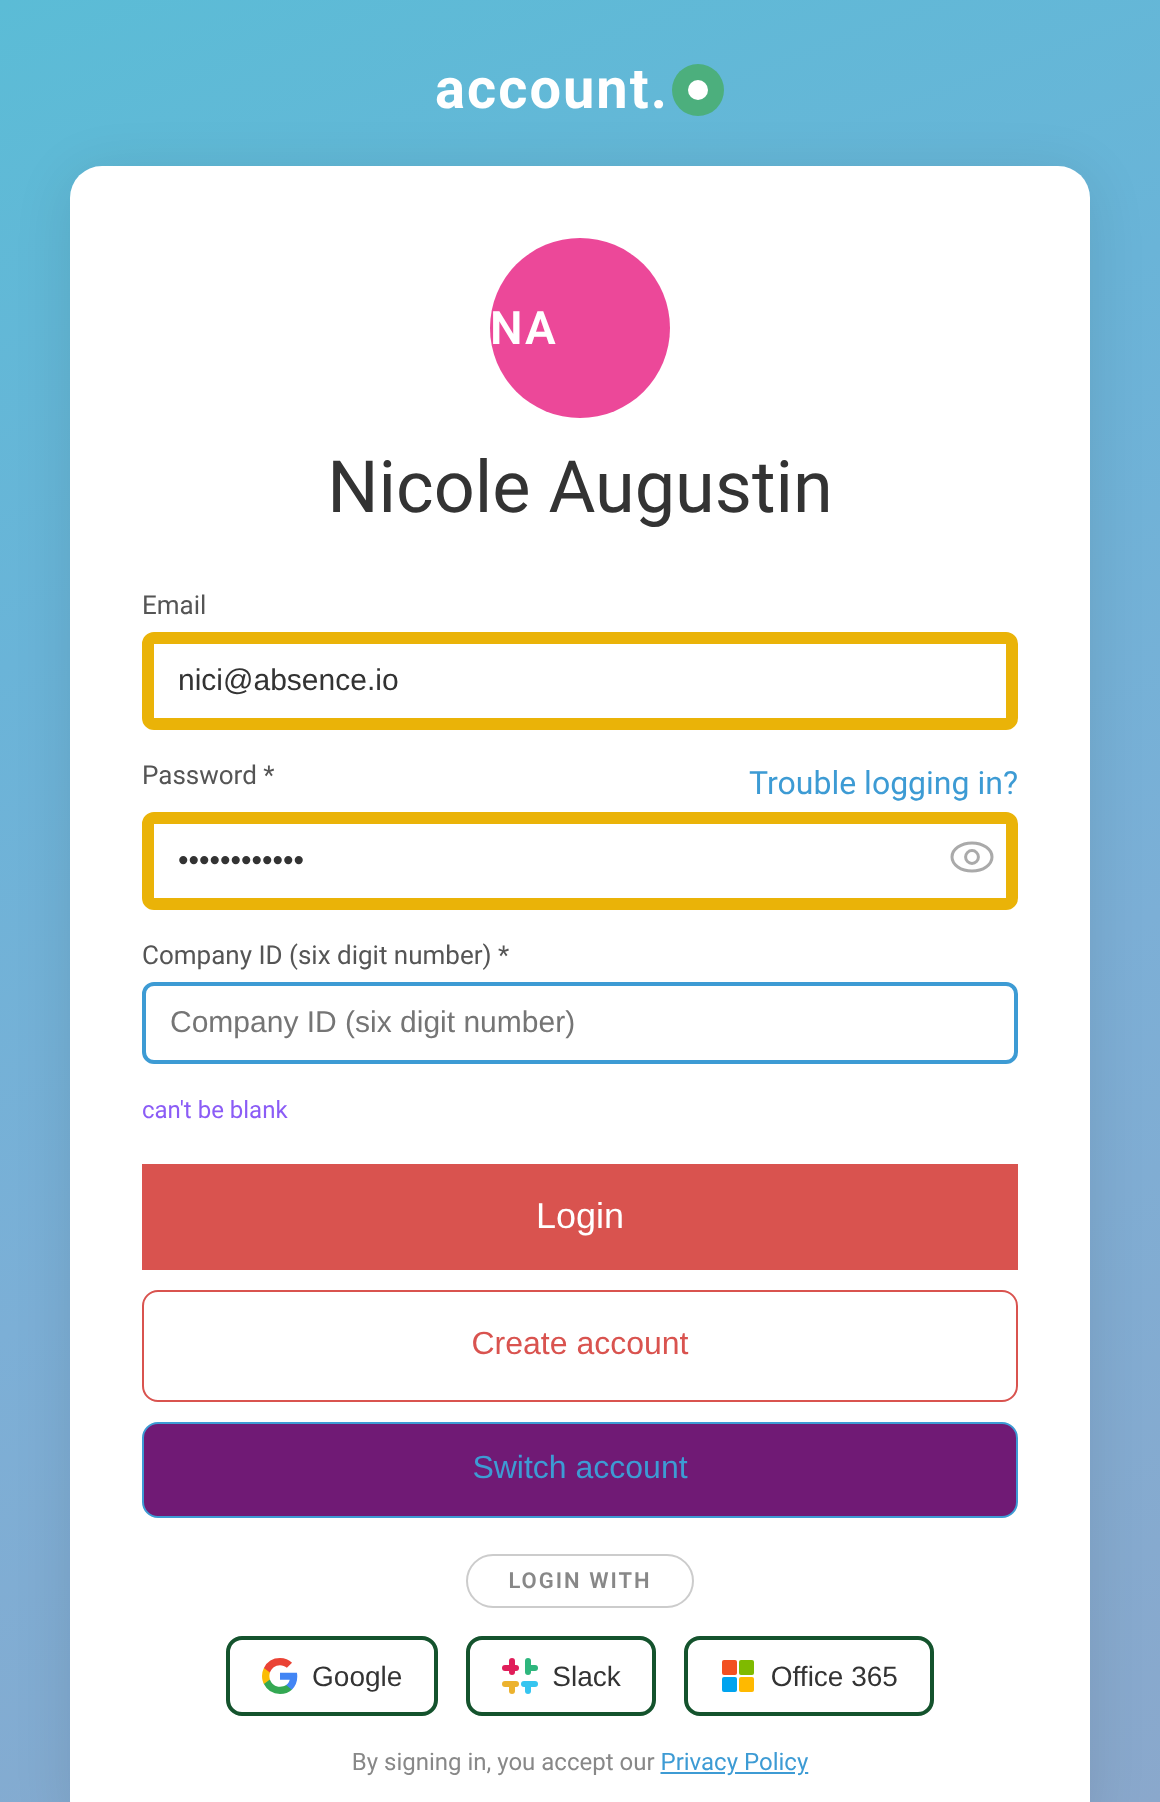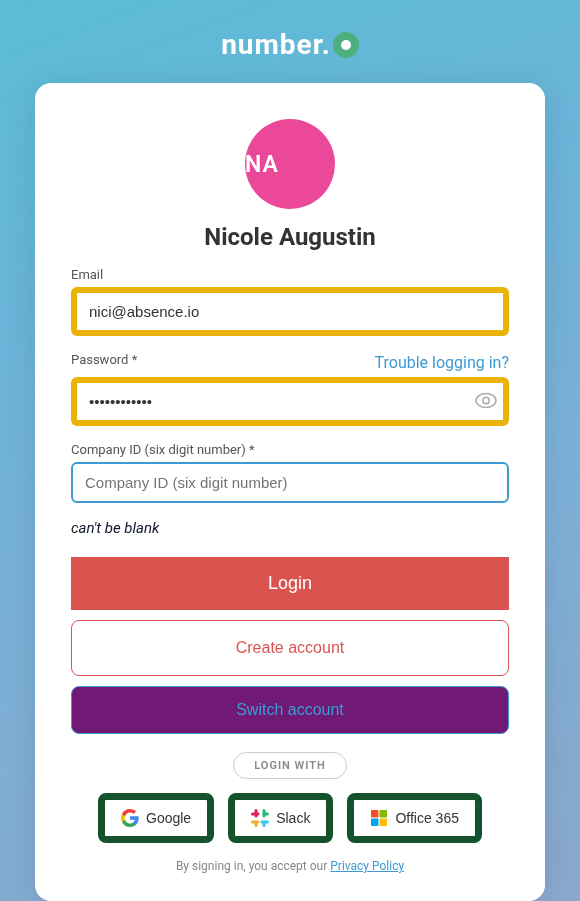--- a/index.html
+++ b/index.html
@@ -70,24 +70,24 @@
       display: flex;
       align-items: center;
       color: #fff;
       font-size: 23px;
       font-weight: 600;
       letter-spacing: 1px;
     }
 
     .user-name {
       text-align: center;
-      font-size: 24px;
-      font-weight: 700;
+      font-size: 36px;
+      font-weight: 400;
       color: #333;
-      margin-bottom: 16px;
+      margin-bottom: 31px;
     }
 
     .field-label {
       font-size: 13px;
       color: #555;
       margin-bottom: 5px;
     }
 
     .field-row {
       display: flex;
@@ -128,24 +128,23 @@
       position: absolute;
       right: 12px;
       top: 50%;
       transform: translateY(-50%);
       color: #888;
       cursor: pointer;
       font-size: 18px;
     }
 
     .error-msg {
-      color: #0f172a;
-      font-size: 15px;
+      color: #8b5cf6;
+      font-size: 12px;
       margin-top: 4px;
-      font-style: italic;
     }
 
     .section-field {
       margin-bottom: 10px;
     }
 
     .btn-login {
       width: 100%;
       background: #d9534f;
       color: #fff;
@@ -205,21 +204,21 @@
       display: flex;
       justify-content: center;
       gap: 14px;
       margin-top: 14px;
     }
 
     .social-btn {
       display: flex;
       align-items: center;
       gap: 7px;
-      border: 7px solid #14532d;
+      border: 2px solid #14532d;
       border-radius: 8px;
       padding: 9px 16px;
       font-size: 14px;
       color: #333;
       cursor: pointer;
       background: #fff;
       font-weight: 500;
     }
 
     .policy-text {
@@ -232,21 +231,21 @@
     .policy-link {
       color: #3d9bd4;
       text-decoration: underline;
       cursor: pointer;
     }
   </style>
 </head>
 <body>
 
 <div class="top-logo">
-  <span class="logo-text">number.</span>
+  <span class="logo-text">account.</span>
   <span class="logo-dot">
     <span class="logo-dot-inner"></span>
   </span>
 </div>
 
 <div class="card">
 
   
   <div class="avatar-wrap">
     <div class="avatar">

